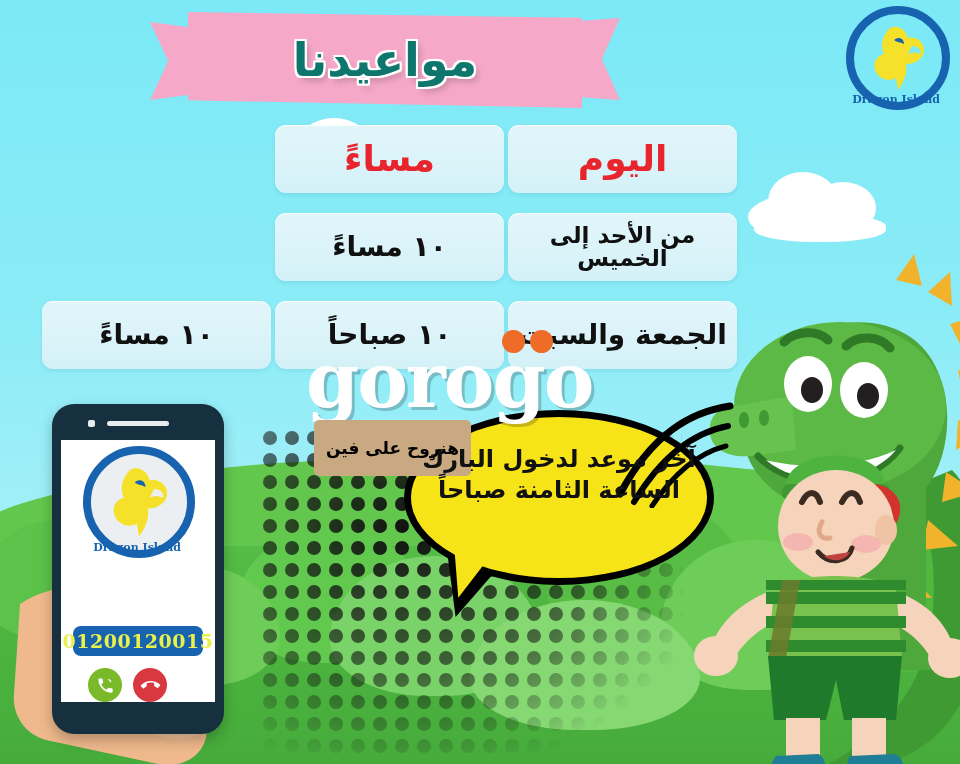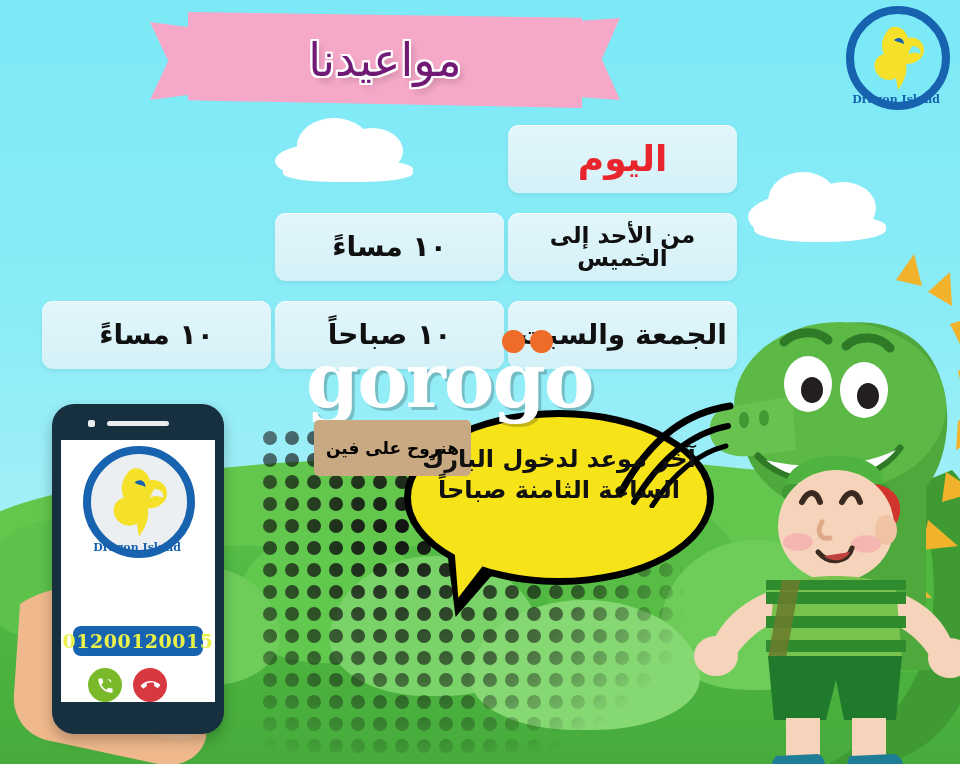--- a/index.html
+++ b/index.html
@@ -29,21 +29,21 @@
   
   .ribbon-wrap{position:absolute;left:150px;top:8px;width:470px;height:108px;}
   .ribbon-body{position:absolute;left:38px;top:4px;width:394px;height:96px;background:#f5a8c8;
      clip-path:polygon(0 0,100% 6%,100% 100%,0 92%);}
   .ribbon-tail-l{position:absolute;left:0;top:14px;width:70px;height:78px;background:#f5a8c8;
      clip-path:polygon(0 0,100% 12%,100% 88%,0 100%,26% 50%);}
   .ribbon-tail-r{position:absolute;right:0;top:10px;width:70px;height:82px;background:#f5a8c8;
      clip-path:polygon(0 6%,100% 0,74% 50%,100% 100%,0 94%);}
   .ribbon-text{position:absolute;left:0;top:0;width:470px;height:104px;
      display:flex;align-items:center;justify-content:center;
-     font-size:46px;font-weight:normal;color:#701a75;direction:rtl;
+     font-size:46px;font-weight:bold;color:#0f766e;direction:rtl;
      text-shadow:2px 2px 0 #fff,-2px -2px 0 #fff,2px -2px 0 #fff,-2px 2px 0 #fff,
                  0 2px 0 #fff,0 -2px 0 #fff,2px 0 0 #fff,-2px 0 0 #fff,
                  4px 5px 6px rgba(0,0,0,.18);
      letter-spacing:1px;}
 
   
   .table{position:absolute;left:40px;top:125px;width:697px;}
   .trow{display:flex;flex-direction:row-reverse;gap:4px;margin-bottom:20px;}
   .cell{width:229px;height:68px;border-radius:11px;
      background:linear-gradient(#e2f6fa,#d4f1f8);
@@ -259,20 +259,23 @@
     </svg>
     <div class="logo-text">Dragon Island</div>
   </div>
 
   <div class="table">
 
     <div class="trow">
       <div class="cell head">
         <span>اليوم</span>
       </div>
+      <div class="cell head">
+        <span>مساءً</span>
+      </div>
     </div>
 
     <div class="trow">
       <div class="cell small">
         <span>من الأحد إلى الخميس</span>
       </div>
       <div class="cell">
         <span>١٠ مساءً</span>
       </div>
     </div>

